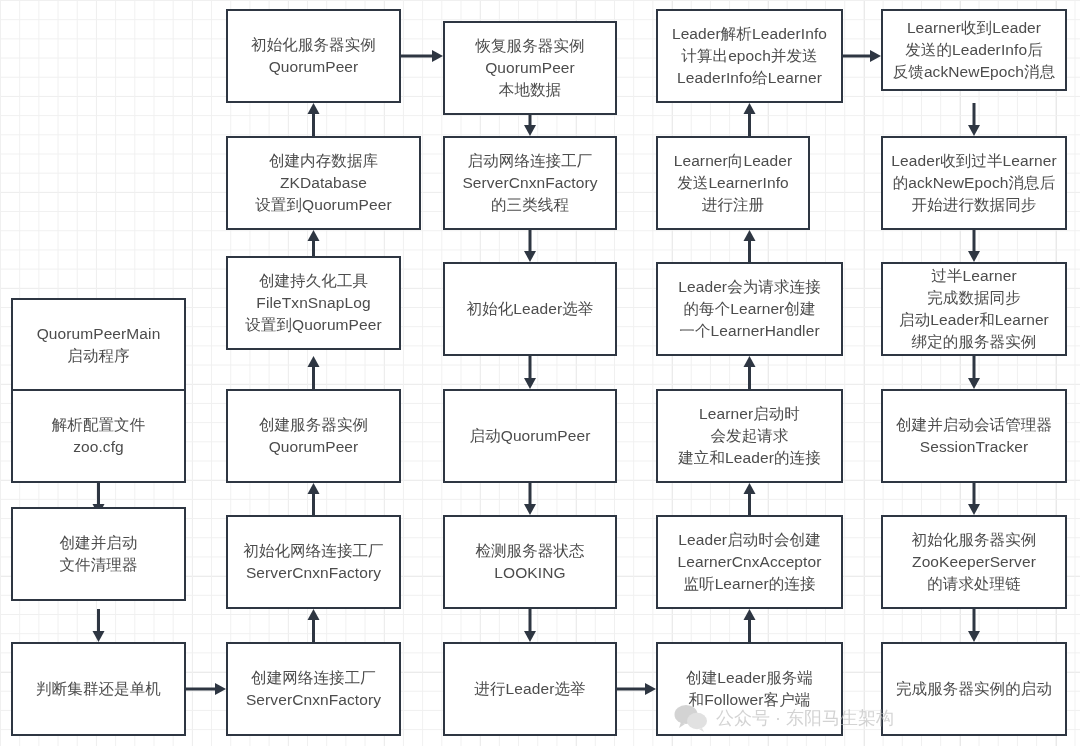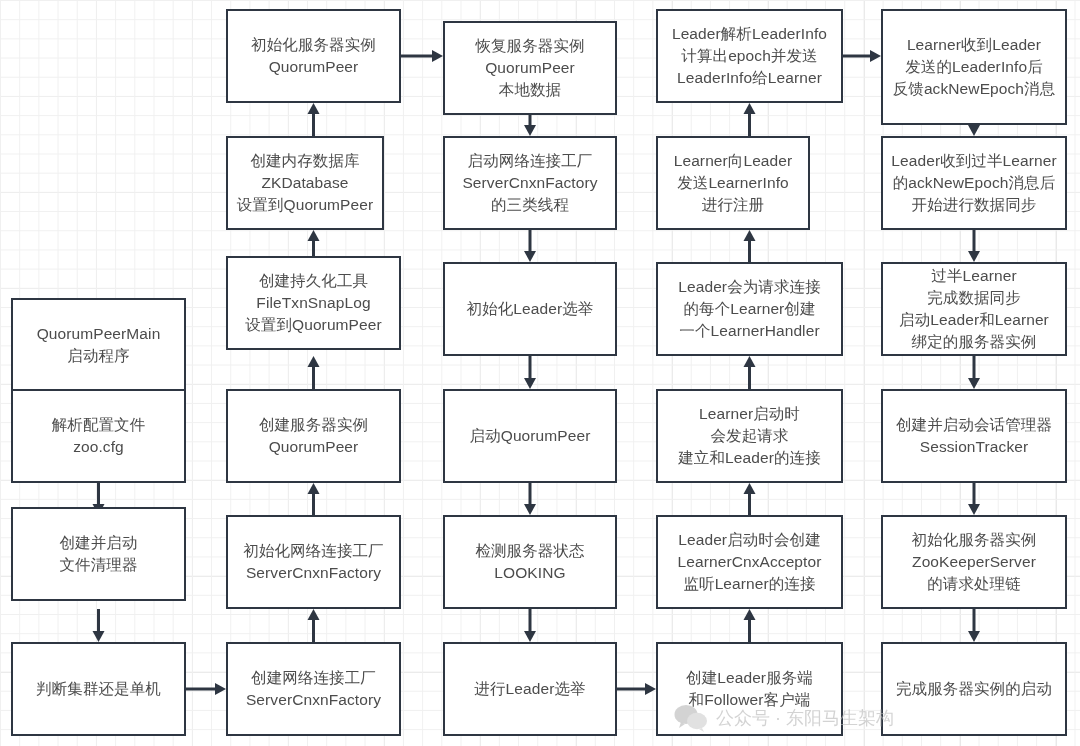--- a/index.html
+++ b/index.html
@@ -100,21 +100,21 @@
       <div class="node" style="left: 11px; top: 642px; width: 175px; height: 94px;">判断集群还是单机</div>
       <div class="node" style="left: 226px; top: 642px; width: 175px; height: 94px;">创建网络连接工厂
 ServerCnxnFactory</div>
       <div class="node" style="left: 226px; top: 515px; width: 175px; height: 94px;">初始化网络连接工厂
 ServerCnxnFactory</div>
       <div class="node" style="left: 226px; top: 389px; width: 175px; height: 94px;">创建服务器实例
 QuorumPeer</div>
       <div class="node" style="left: 226px; top: 256px; width: 175px; height: 94px;">创建持久化工具
 FileTxnSnapLog
 设置到QuorumPeer</div>
-      <div class="node" style="left: 226px; top: 136px; width: 158px; height: 94px;">创建内存数据库
+      <div class="node" style="left: 226px; top: 136px; width: 195px; height: 94px;">创建内存数据库
 ZKDatabase
 设置到QuorumPeer</div>
       <div class="node" style="left: 226px; top: 9px; width: 175px; height: 94px;">初始化服务器实例
 QuorumPeer</div>
       <div class="node" style="left: 443px; top: 21px; width: 174px; height: 94px;">恢复服务器实例
 QuorumPeer
 本地数据</div>
       <div class="node" style="left: 443px; top: 136px; width: 174px; height: 94px;">启动网络连接工厂
 ServerCnxnFactory
 的三类线程</div>
@@ -133,21 +133,21 @@
 建立和Leader的连接</div>
       <div class="node" style="left: 656px; top: 262px; width: 187px; height: 94px;">Leader会为请求连接
 的每个Learner创建
 一个LearnerHandler</div>
       <div class="node" style="left: 656px; top: 136px; width: 154px; height: 94px;">Learner向Leader
 发送LearnerInfo
 进行注册</div>
       <div class="node" style="left: 656px; top: 9px; width: 187px; height: 94px;">Leader解析LeaderInfo
 计算出epoch并发送
 LeaderInfo给Learner</div>
-      <div class="node" style="left: 881px; top: 9px; width: 186px; height: 116px;">Learner收到Leader
+      <div class="node" style="left: 881px; top: 9px; width: 186px; height: 82px;">Learner收到Leader
 发送的LeaderInfo后
 反馈ackNewEpoch消息</div>
       <div class="node" style="left: 881px; top: 136px; width: 186px; height: 94px;">Leader收到过半Learner
 的ackNewEpoch消息后
 开始进行数据同步</div>
       <div class="node" style="left: 881px; top: 262px; width: 186px; height: 94px;">过半Learner
 完成数据同步
 启动Leader和Learner
 绑定的服务器实例</div>
       <div class="node" style="left: 881px; top: 389px; width: 186px; height: 94px;">创建并启动会话管理器

